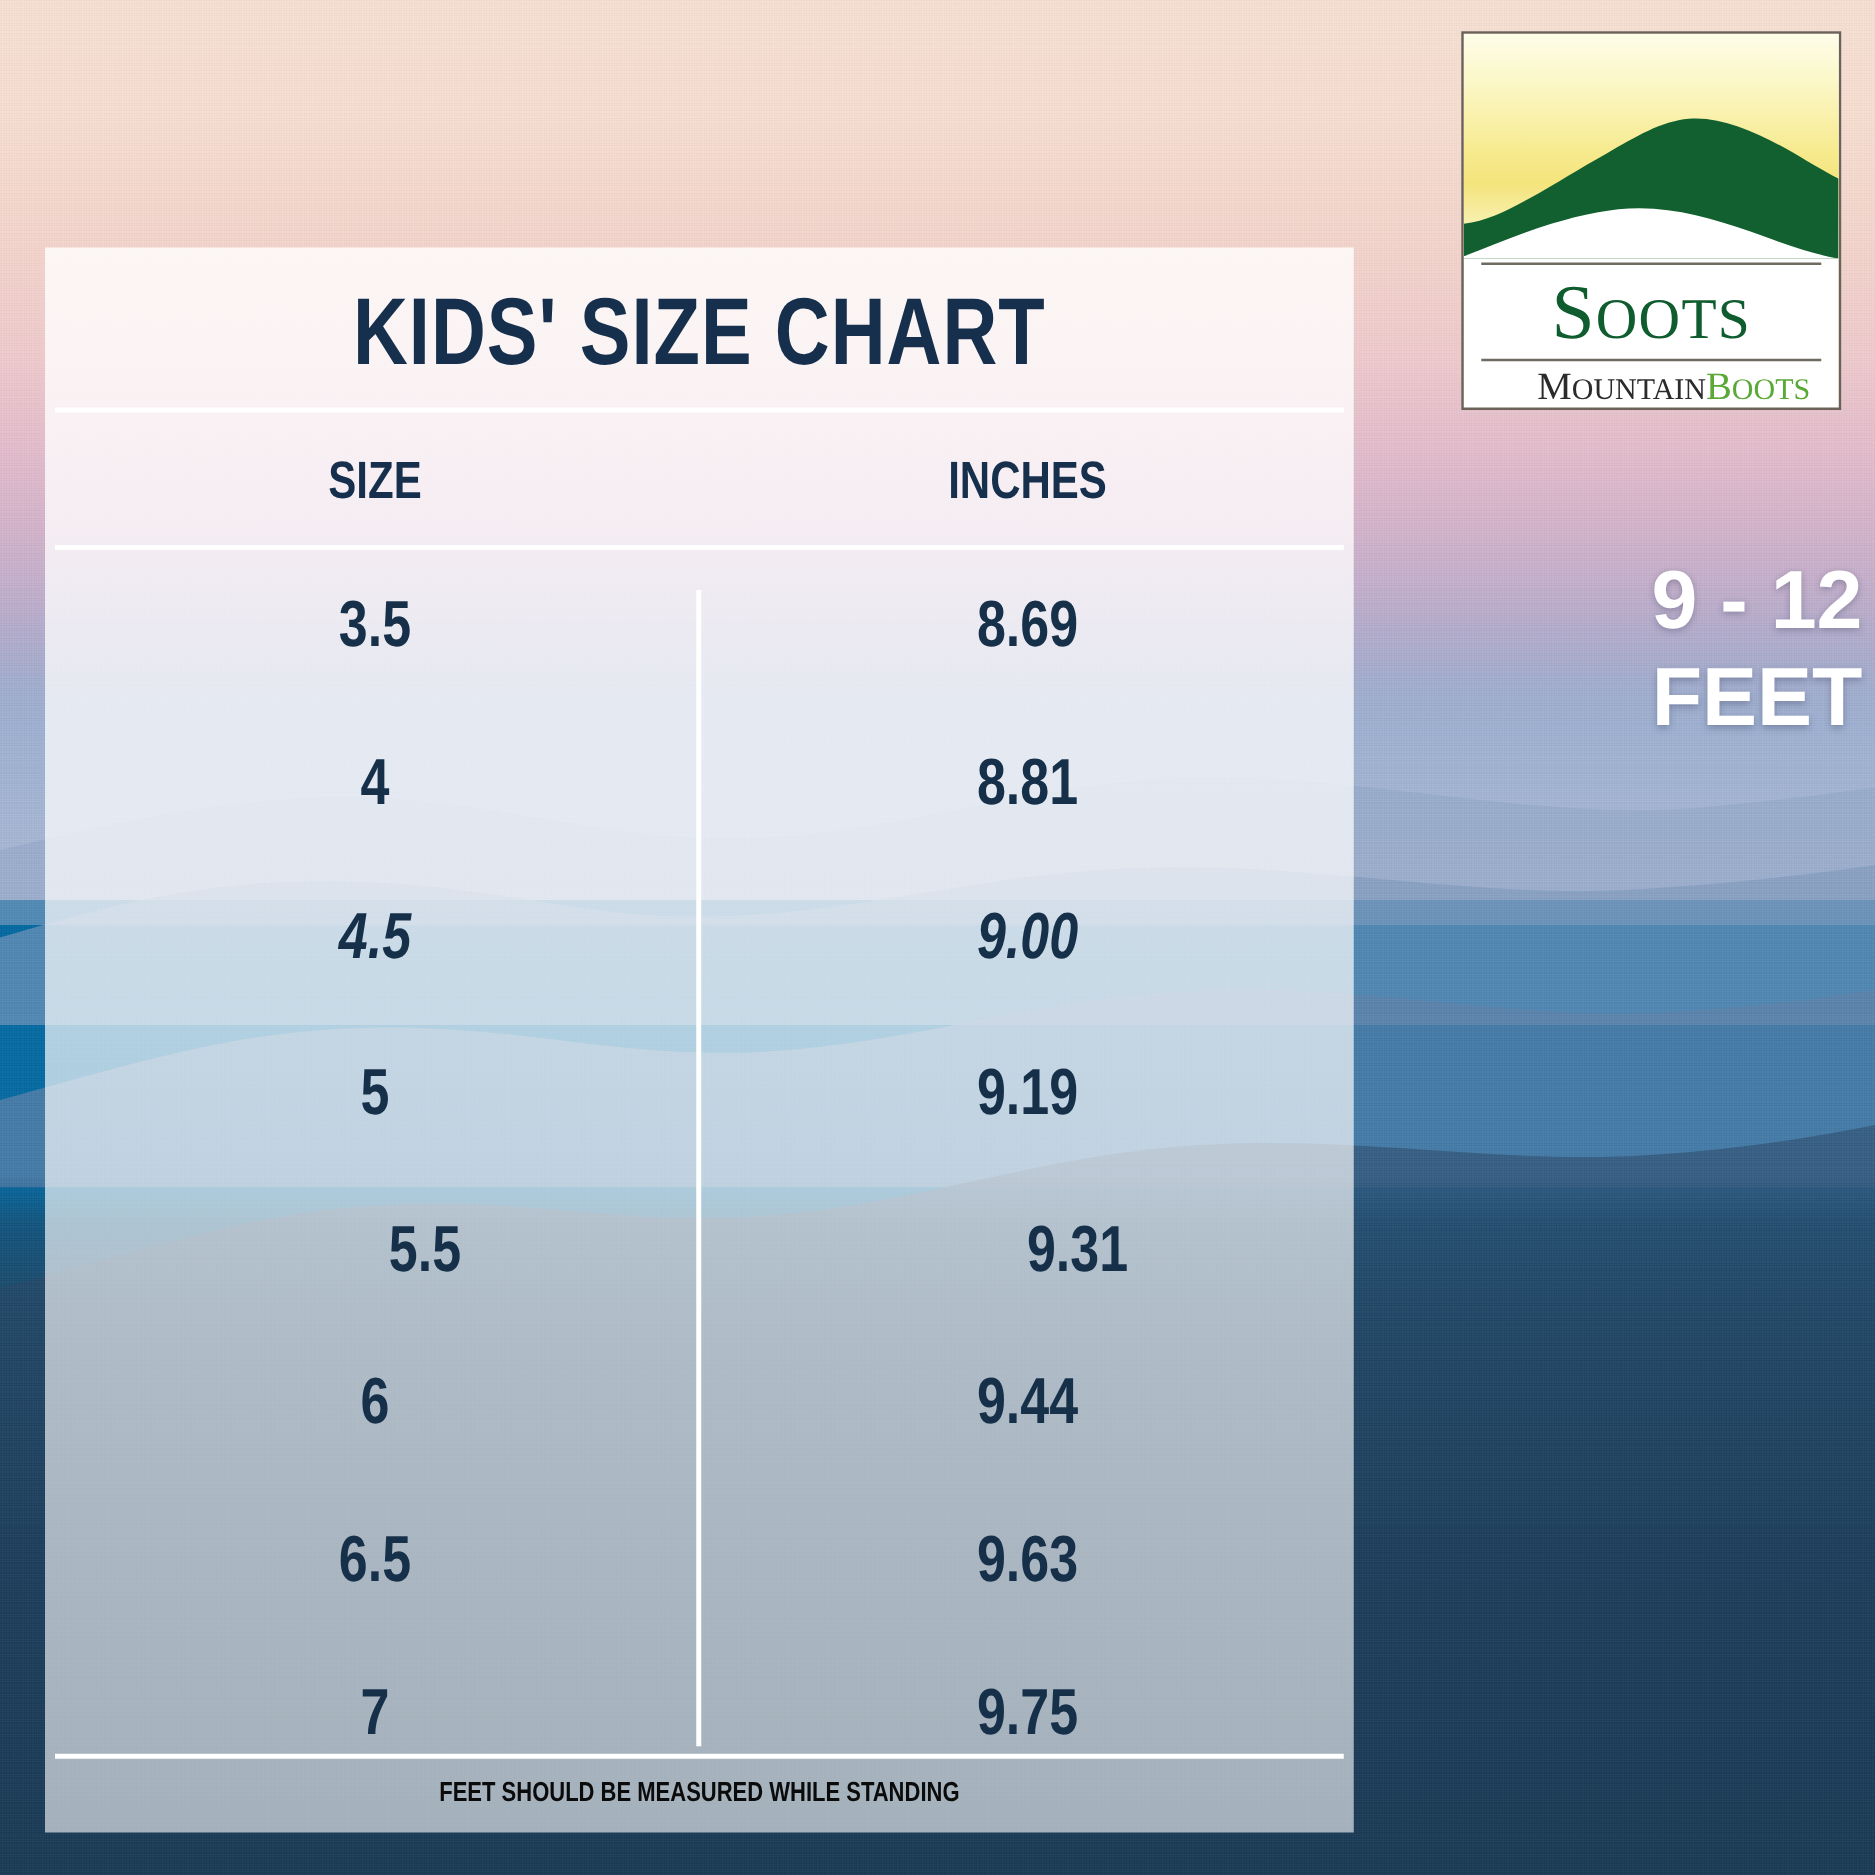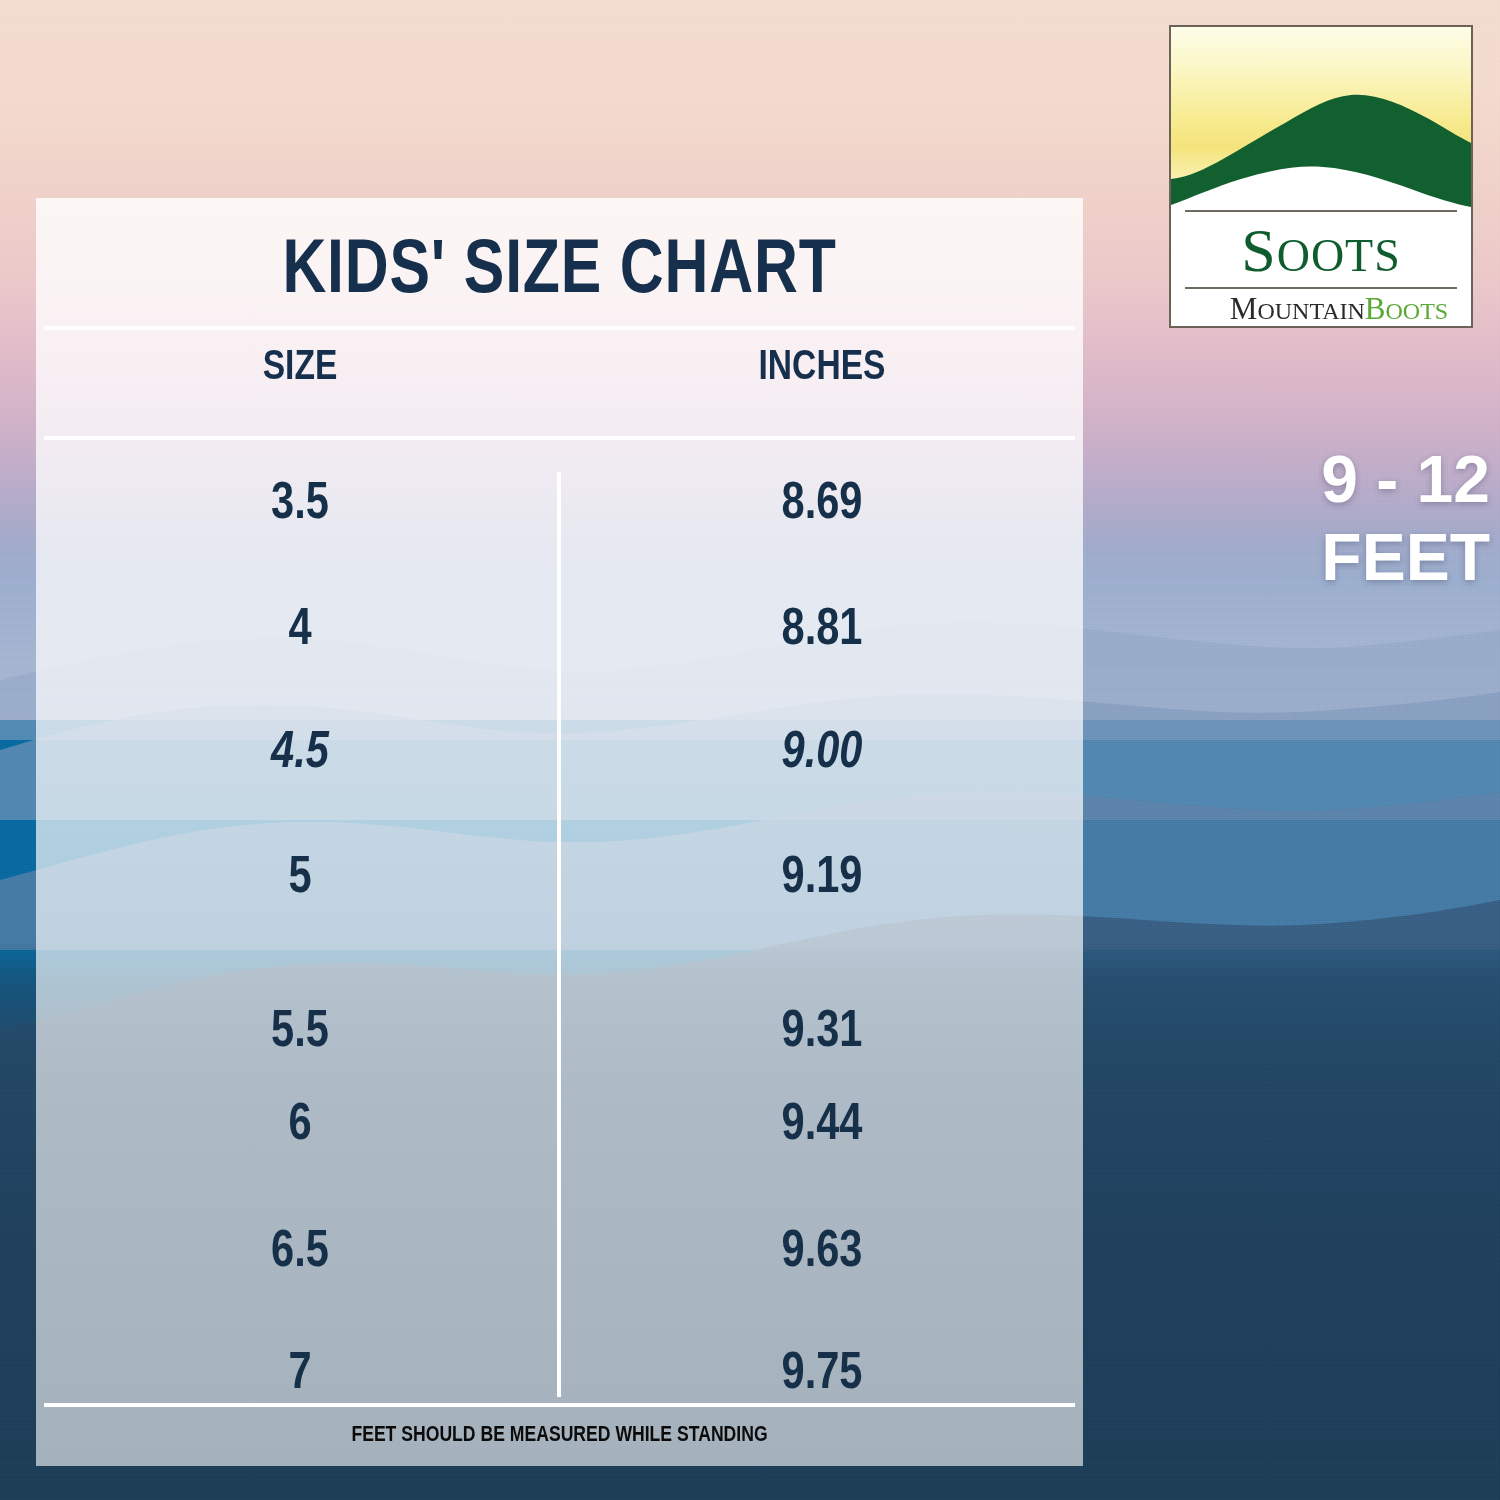--- a/index.html
+++ b/index.html
@@ -114,21 +114,21 @@
     height: 4px;
     background: #ffffff;
   }
   #rule-title  { top: 128px; }
   #rule-header { top: 238px; }
   #rule-footer { top: 1205px; }
 
   
   #header-row {
     position:absolute;
-    left:0; top:115px;
+    left:0; top:134px;
     width:1047px; height:104px;padding-left:44px;
   }
   .col-head {
     position:absolute;
     top: 28px;
     font-size: 42px;
     line-height: 48px;
     color: #152f4c;
     text-align:center;
   }
@@ -319,21 +319,21 @@
         <div class="cell cell-inches cond">8.81</div>
       </div>
       <div class="row" style="top:249px;font-style:italic;">
         <div class="cell cell-size cond">4.5</div>
         <div class="cell cell-inches cond">9.00</div>
       </div>
       <div class="row" style="top:374px;">
         <div class="cell cell-size cond">5</div>
         <div class="cell cell-inches cond">9.19</div>
       </div>
-      <div class="row" style="top:528px;">
+      <div class="row" style="top:500px;margin-left:40px;">
         <div class="cell cell-size cond">5.5</div>
         <div class="cell cell-inches cond">9.31</div>
       </div>
       <div class="row" style="top:621px;">
         <div class="cell cell-size cond">6</div>
         <div class="cell cell-inches cond">9.44</div>
       </div>
       <div class="row" style="top:748px;">
         <div class="cell cell-size cond">6.5</div>
         <div class="cell cell-inches cond">9.63</div>

